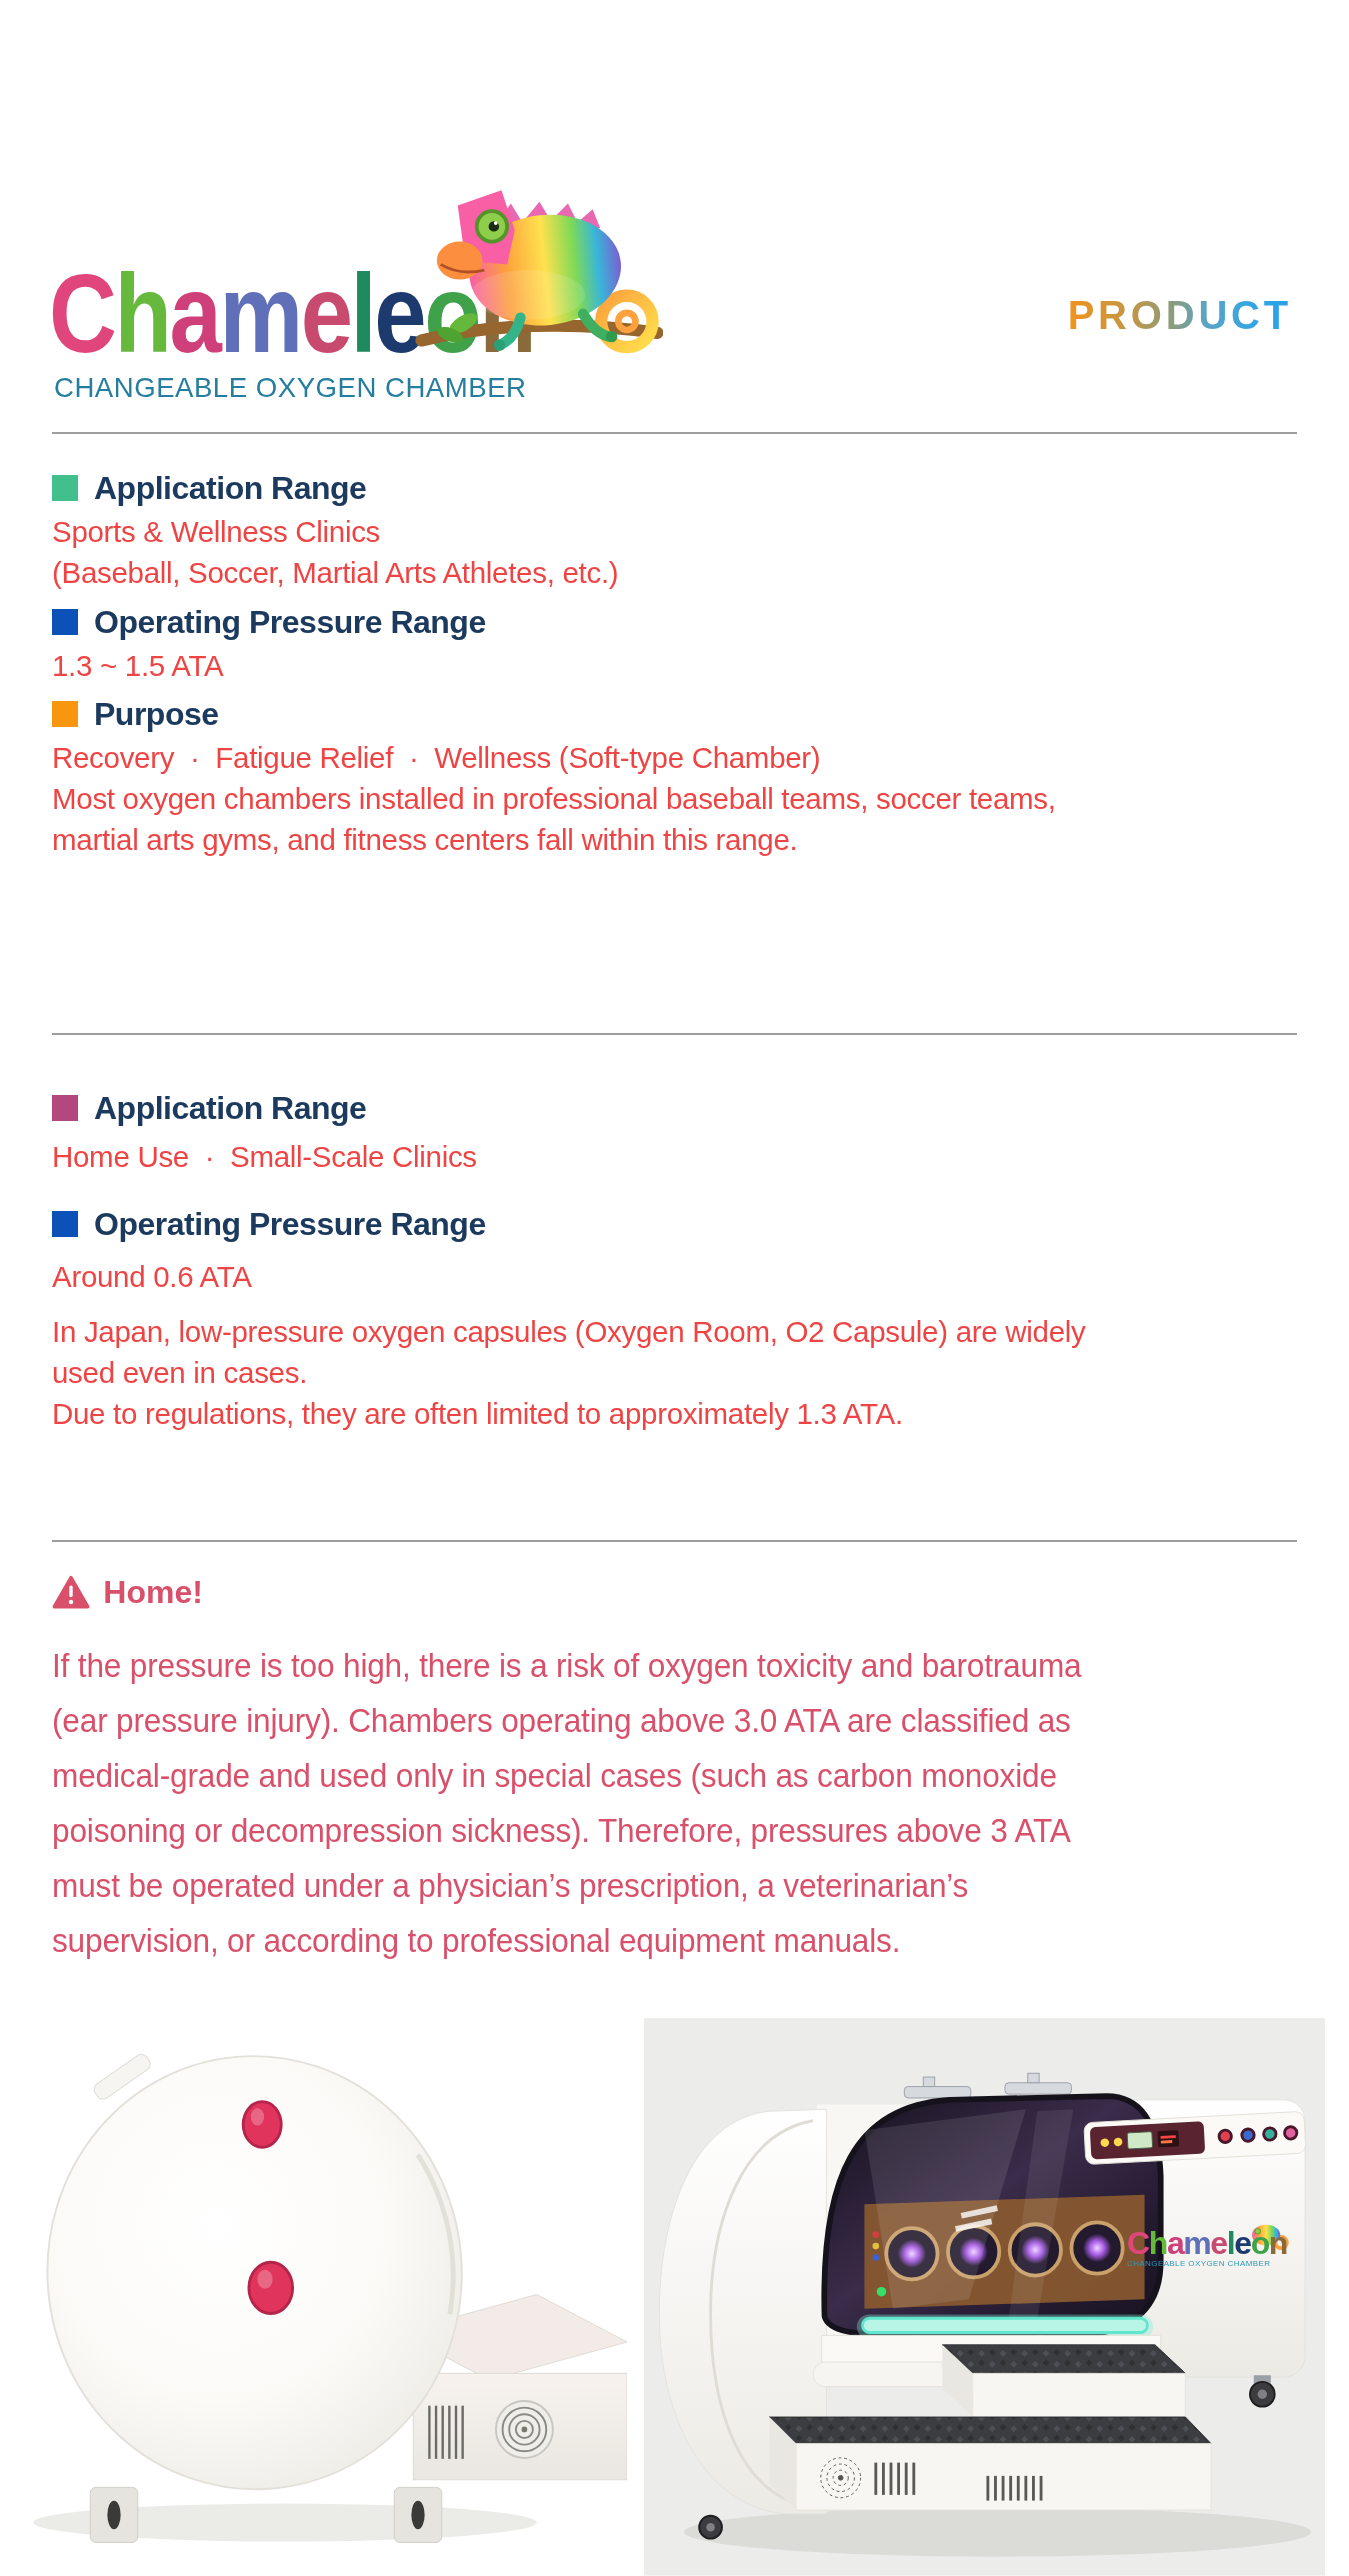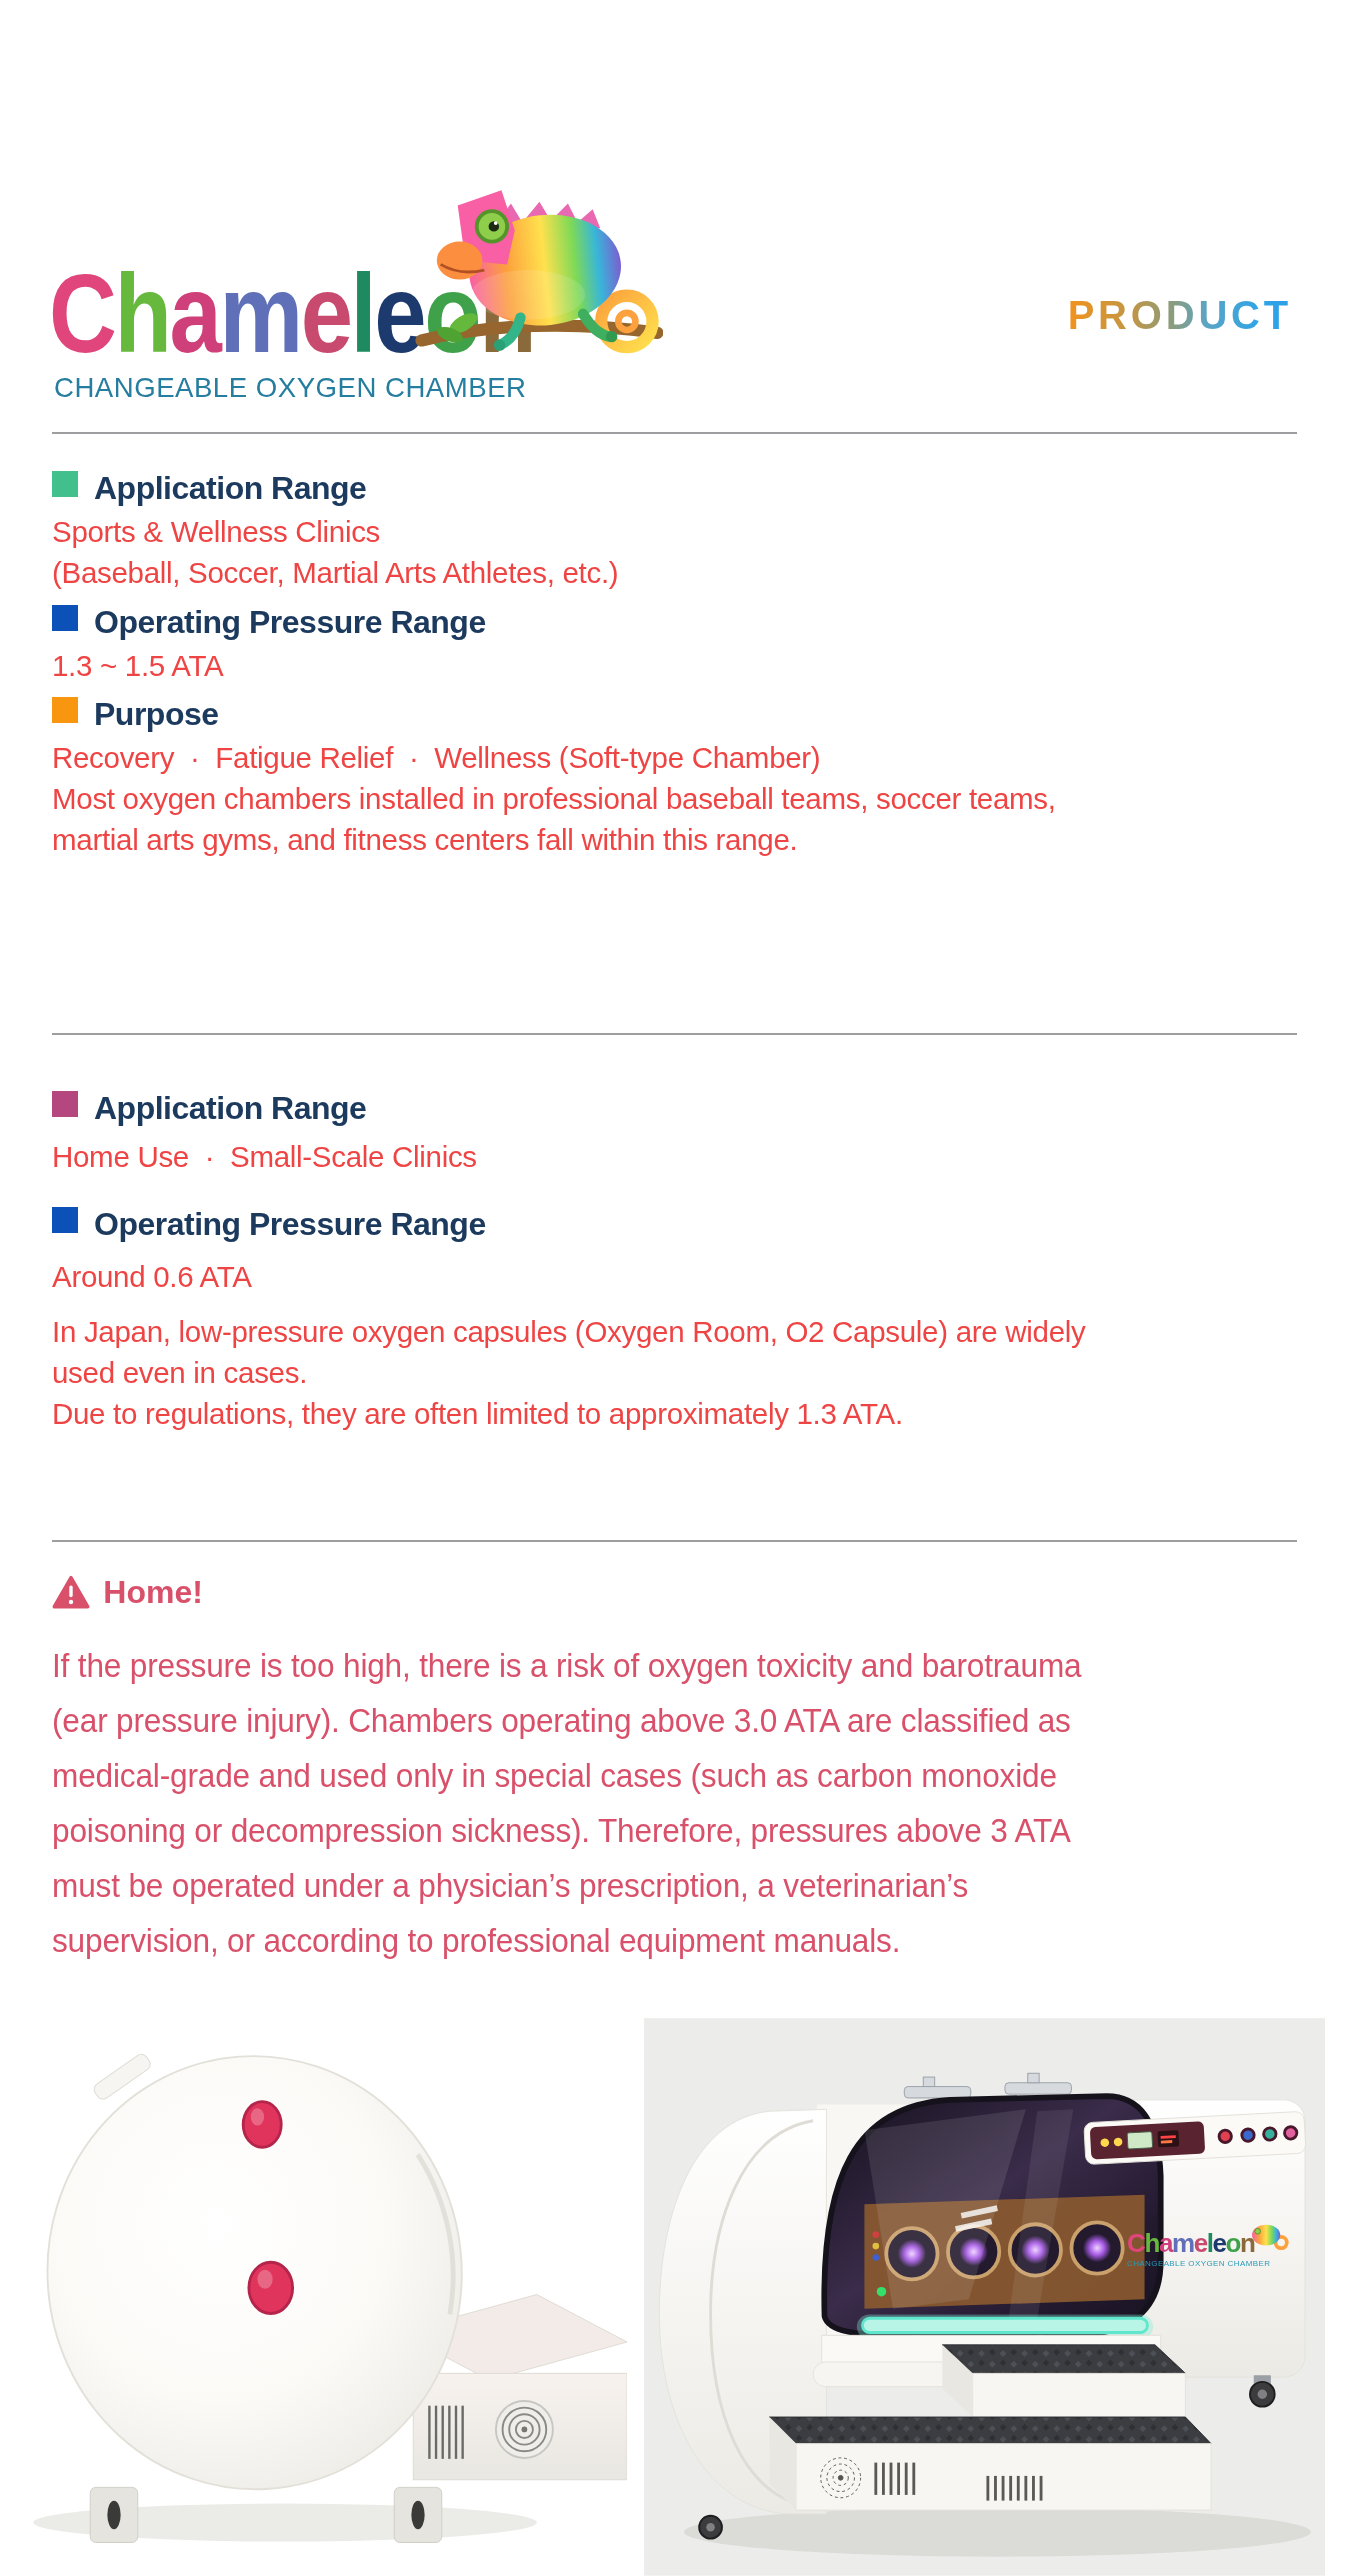--- a/index.html
+++ b/index.html
@@ -21,34 +21,34 @@
   .title{right:57px;top:288px;text-align:right;}
   .title div{
     font-size:40px;font-weight:700;letter-spacing:3.8px;line-height:54px;white-space:nowrap;
     -webkit-background-clip:text;background-clip:text;color:transparent;
   }
   .t1{background-image:linear-gradient(90deg,#f1931e 0%,#c29645 28%,#8f9c77 45%,#5ba4c4 62%,#2fa5e6 85%,#2b9fe8 100%);}
   .t2{background-image:linear-gradient(90deg,#f1931e 0%,#f1931e 20%,#b8984f 38%,#84a095 52%,#51a8d8 66%,#2fa5e6 82%,#2b9fe8 100%);}
   
   .divider{left:52px;width:1245px;height:1.9px;background:#7e7e82;opacity:.75;}
   
-  .h-row{left:52px;display:flex;gap:16px;}
+  .h-row{left:52px;display:flex;align-items:center;gap:16px;}
   .sq{width:26px;height:26px;flex:0 0 auto;}
   .h-label{font-size:32px;font-weight:700;color:#1c3a5e;letter-spacing:-0.5px;white-space:nowrap;line-height:34px;}
   
   .bl{left:52px;font-size:29.5px;color:#ef4444;letter-spacing:-0.3px;white-space:nowrap;line-height:38px;}
   
   .note-row{left:52px;display:flex;align-items:center;gap:13.3px;}
   .note-label{font-size:32px;font-weight:700;color:#d9506a;white-space:nowrap;}
   .note-text{left:52px;transform:scaleX(.93);transform-origin:left top;}
   .note-text div{font-size:34px;line-height:55px;color:#d9506a;letter-spacing:-0.2px;white-space:nowrap;}
   
   .photo{top:2014px;height:562px;}
   .photo-logo{left:1127px;top:2231px;width:125px;text-align:center;z-index:3;}
-  .photo-logo .brand-small{font-size:26px;font-weight:700;letter-spacing:-1.4px;line-height:25px;white-space:nowrap;}
+  .photo-logo .brand-small{font-size:32px;font-weight:700;letter-spacing:-1.4px;line-height:25px;white-space:nowrap;}
   .photo-logo .tag-small{font-size:8px;letter-spacing:0.4px;color:#2a9ab8;margin-top:2.9px;white-space:nowrap;}
   .mini-cham{left:1247px;top:2220px;}
 </style>
 </head>
 <body>
 
 <div class="abs brand-word"><span style="color: rgb(224, 69, 123);">C</span><span style="color: rgb(103, 185, 62);">h</span><span style="color: rgb(207, 63, 122);">a</span><span style="color: rgb(95, 111, 184);">m</span><span style="color: rgb(200, 74, 110);">e</span><span style="color: rgb(31, 138, 95);">l</span><span style="color: rgb(29, 58, 110);">e</span><span style="color: rgb(63, 162, 74);">o</span><span style="color: rgb(138, 106, 58);">n</span></div>
 
 <svg class="abs" style="left:414px;top:173px" width="249" height="198" viewBox="0 0 262 208">
   <defs>

